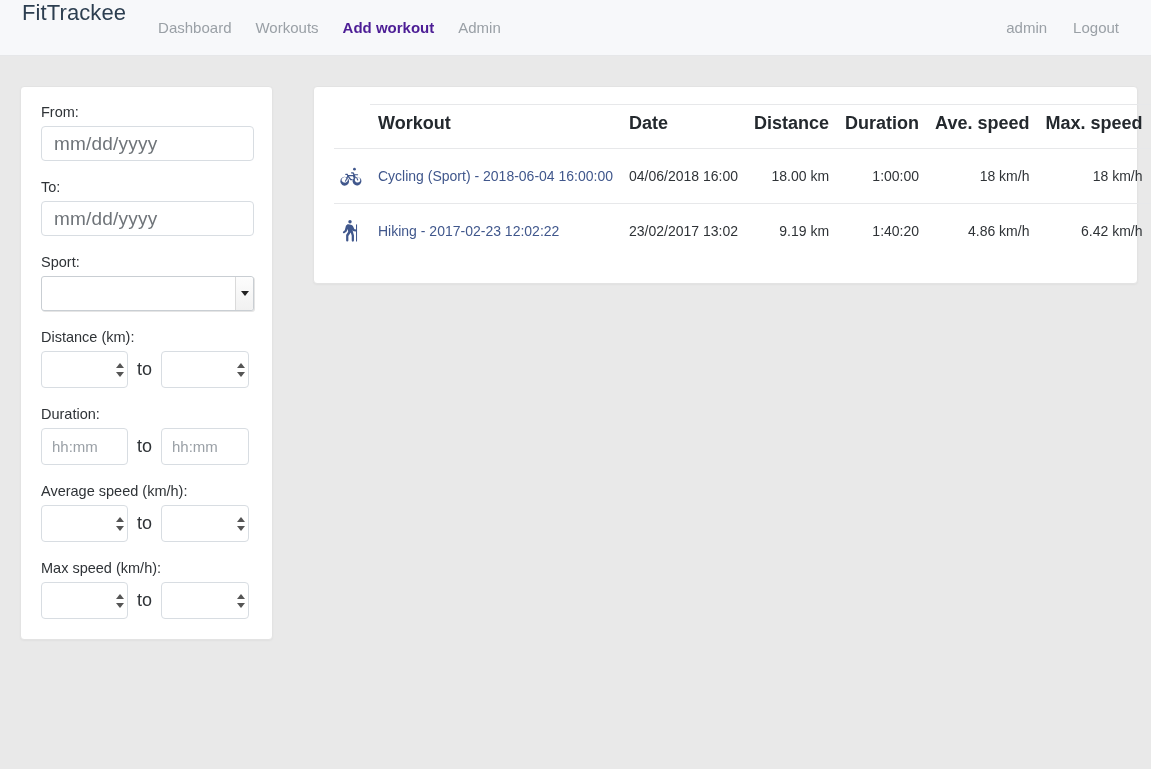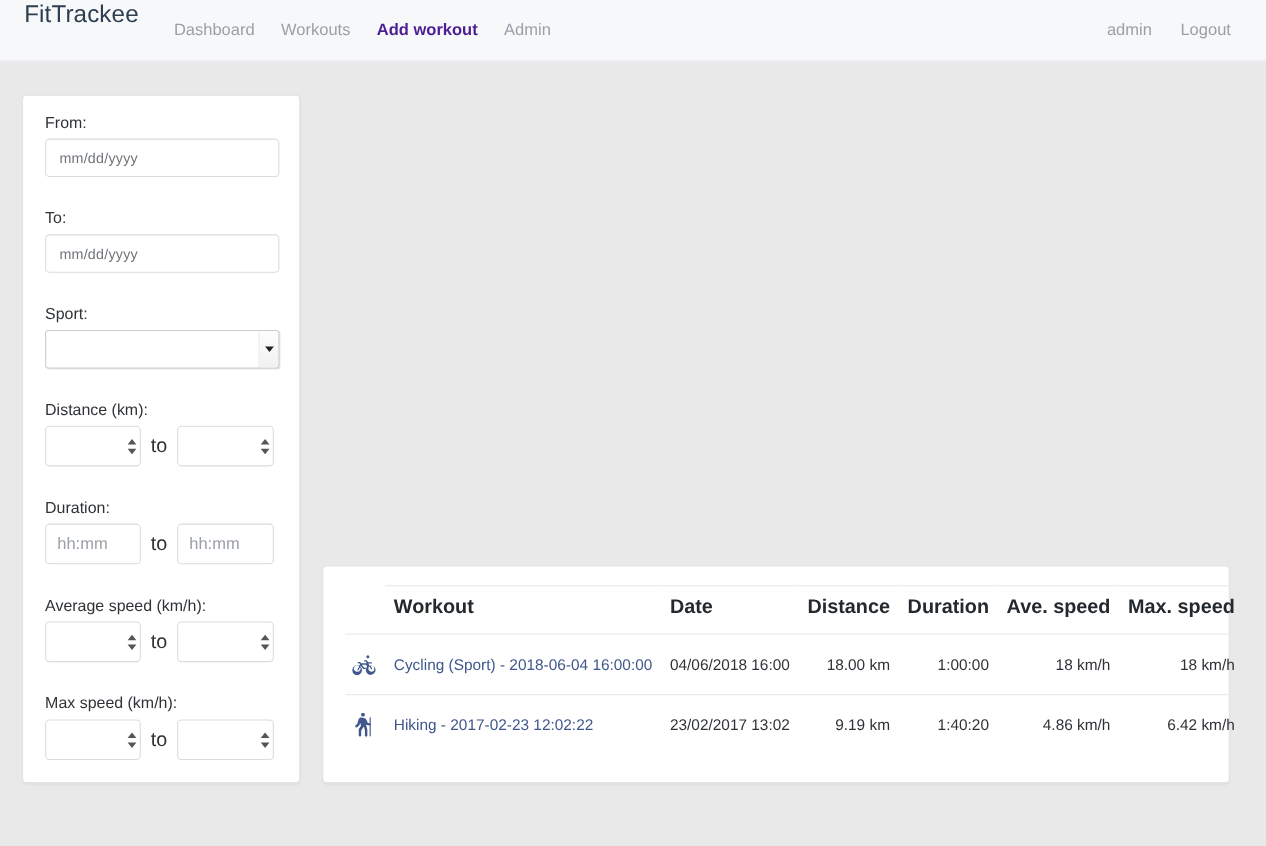--- a/index.html
+++ b/index.html
@@ -39,63 +39,63 @@
     display: flex;
     align-items: center;
     gap: 26px;
     padding-right: 10px;
   }
   .nav-right .nav-link { font-size: 15px; color: #9aa0a6; }
 
   
   .page {
     display: flex;
-    align-items: flex-end;
+    align-items: flex-start;
     padding: 30px 22px 0 20px;
-    gap: 20px;
+    gap: 40px;
   }
 
   
   .card {
     background: #ffffff;
     border: 1px solid #e3e3e3;
     border-radius: 4px;
     box-shadow: 0 1px 2px rgba(0,0,0,0.04);
   }
   .filter-card {
     width: 253px;
     padding: 17px 20px 20px 20px;
   }
   .field-label {
     font-size: 14.5px;
     color: #2f3337;
     margin: 0 0 6px 0;
     display: block;
   }
-  .field-label.spaced { margin-top: 30px; }
+  .field-label.spaced { margin-top: 18px; }
 
   input.text-input, select.sport-select, input.num-input, input.time-input {
     font-family: "Liberation Sans", sans-serif;
     font-size: 14px;
     color: #3a3a3a;
     border: 1px solid #d8dde2;
     border-radius: 4px;
     background: #fff;
     outline: none;
   }
 
   
   .date-box {
     width: 213px; height: 35px;
     border: 1px solid #d8dde2;
     border-radius: 4px;
     background: #fff;
     display: flex; align-items: center;
     padding: 0 12px;
-    font-size: 13px;
+    font-size: 19px;
     color: #6f7479;
     letter-spacing: 0.2px;
   }
 
   .select-wrap {
     position: relative;
     width: 213px; height: 35px;
     border: 1px solid #c9ced3;
     border-radius: 3px;
     background: #fff;

